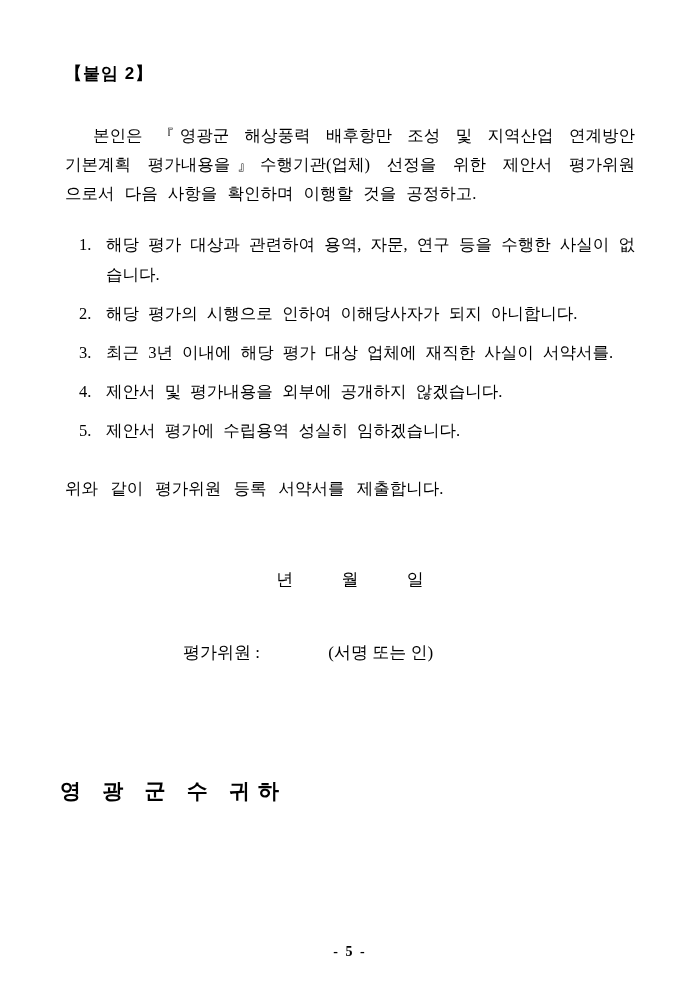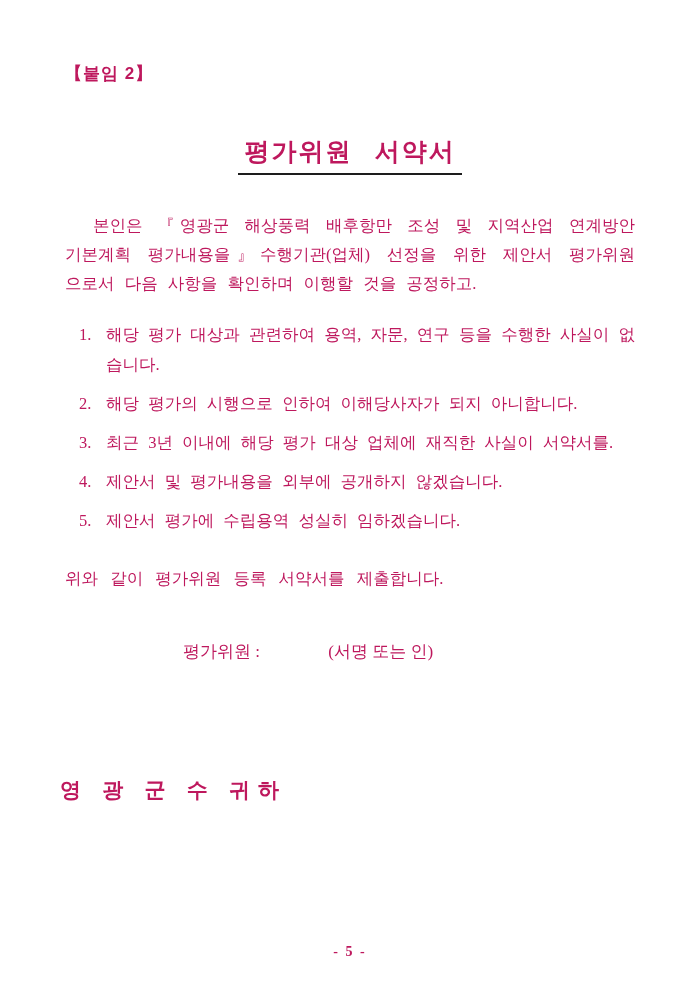--- a/index.html
+++ b/index.html
@@ -5,21 +5,21 @@
 <style>
   * { margin: 0; padding: 0; box-sizing: border-box; }
   html, body { background: #e8e8e8; }
   body { display: flex; justify-content: center; }
 
   .page {
     position: relative;
     width: 700px;
     height: 990px;
     background: #ffffff;
-    color: #be185d;
+    color: #000000;
     font-family: "Liberation Serif", "DejaVu Serif", serif;
     overflow: hidden;
     box-shadow: 0 0 6px rgba(0,0,0,.25);
   }
 
   .content { padding: 62px 65px 0 65px; }
 
   
   .attachment-label {
     font-family: "Liberation Sans", "DejaVu Sans", sans-serif;
@@ -84,23 +84,20 @@
   }
 </style>
 </head>
 <body>
 
 <div class="page">
   <div class="content">
 
     <div class="attachment-label">【붙임 2】</div>
 
-    <div class="title-row">
-      <span class="title-text">평가위원 서약서</span>
-    </div>
 
     <div class="intro">
       <div class="intro-line first justify">본인은 『영광군 해상풍력 배후항만 조성 및 지역산업 연계방안</div>
       <div class="intro-line justify">기본계획 평가내용을』수행기관(업체) 선정을 위한 제안서 평가위원</div>
       <div class="intro-line">으로서 다음 사항을 확인하며 이행할 것을 공정하고.</div>
     </div>
 
     <div class="pledge-list">
       <div class="pledge-item">
         <span class="item-num">1.</span>
@@ -119,20 +116,25 @@
         <span class="item-text">제안서 및 평가내용을 외부에 공개하지 않겠습니다.</span>
       </div>
       <div class="pledge-item">
         <span class="item-num">5.</span>
         <span class="item-text">제안서 평가에 수립용역 성실히 임하겠습니다.</span>
       </div>
     </div>
 
     <div class="closing">위와 같이 평가위원 등록 서약서를 제출합니다.</div>
 
+    <div class="date-line">
+      <span class="date-unit">년</span>
+      <span class="date-unit">월</span>
+      <span class="date-unit">일</span>
+    </div>
 
     <div class="signature-line">
       <span class="signature-label">평가위원 :</span>
       <span class="signature-note">(서명 또는 인)</span>
     </div>
 
     <div class="recipient">영 광 군 수 귀하</div>
 
   </div>
 

